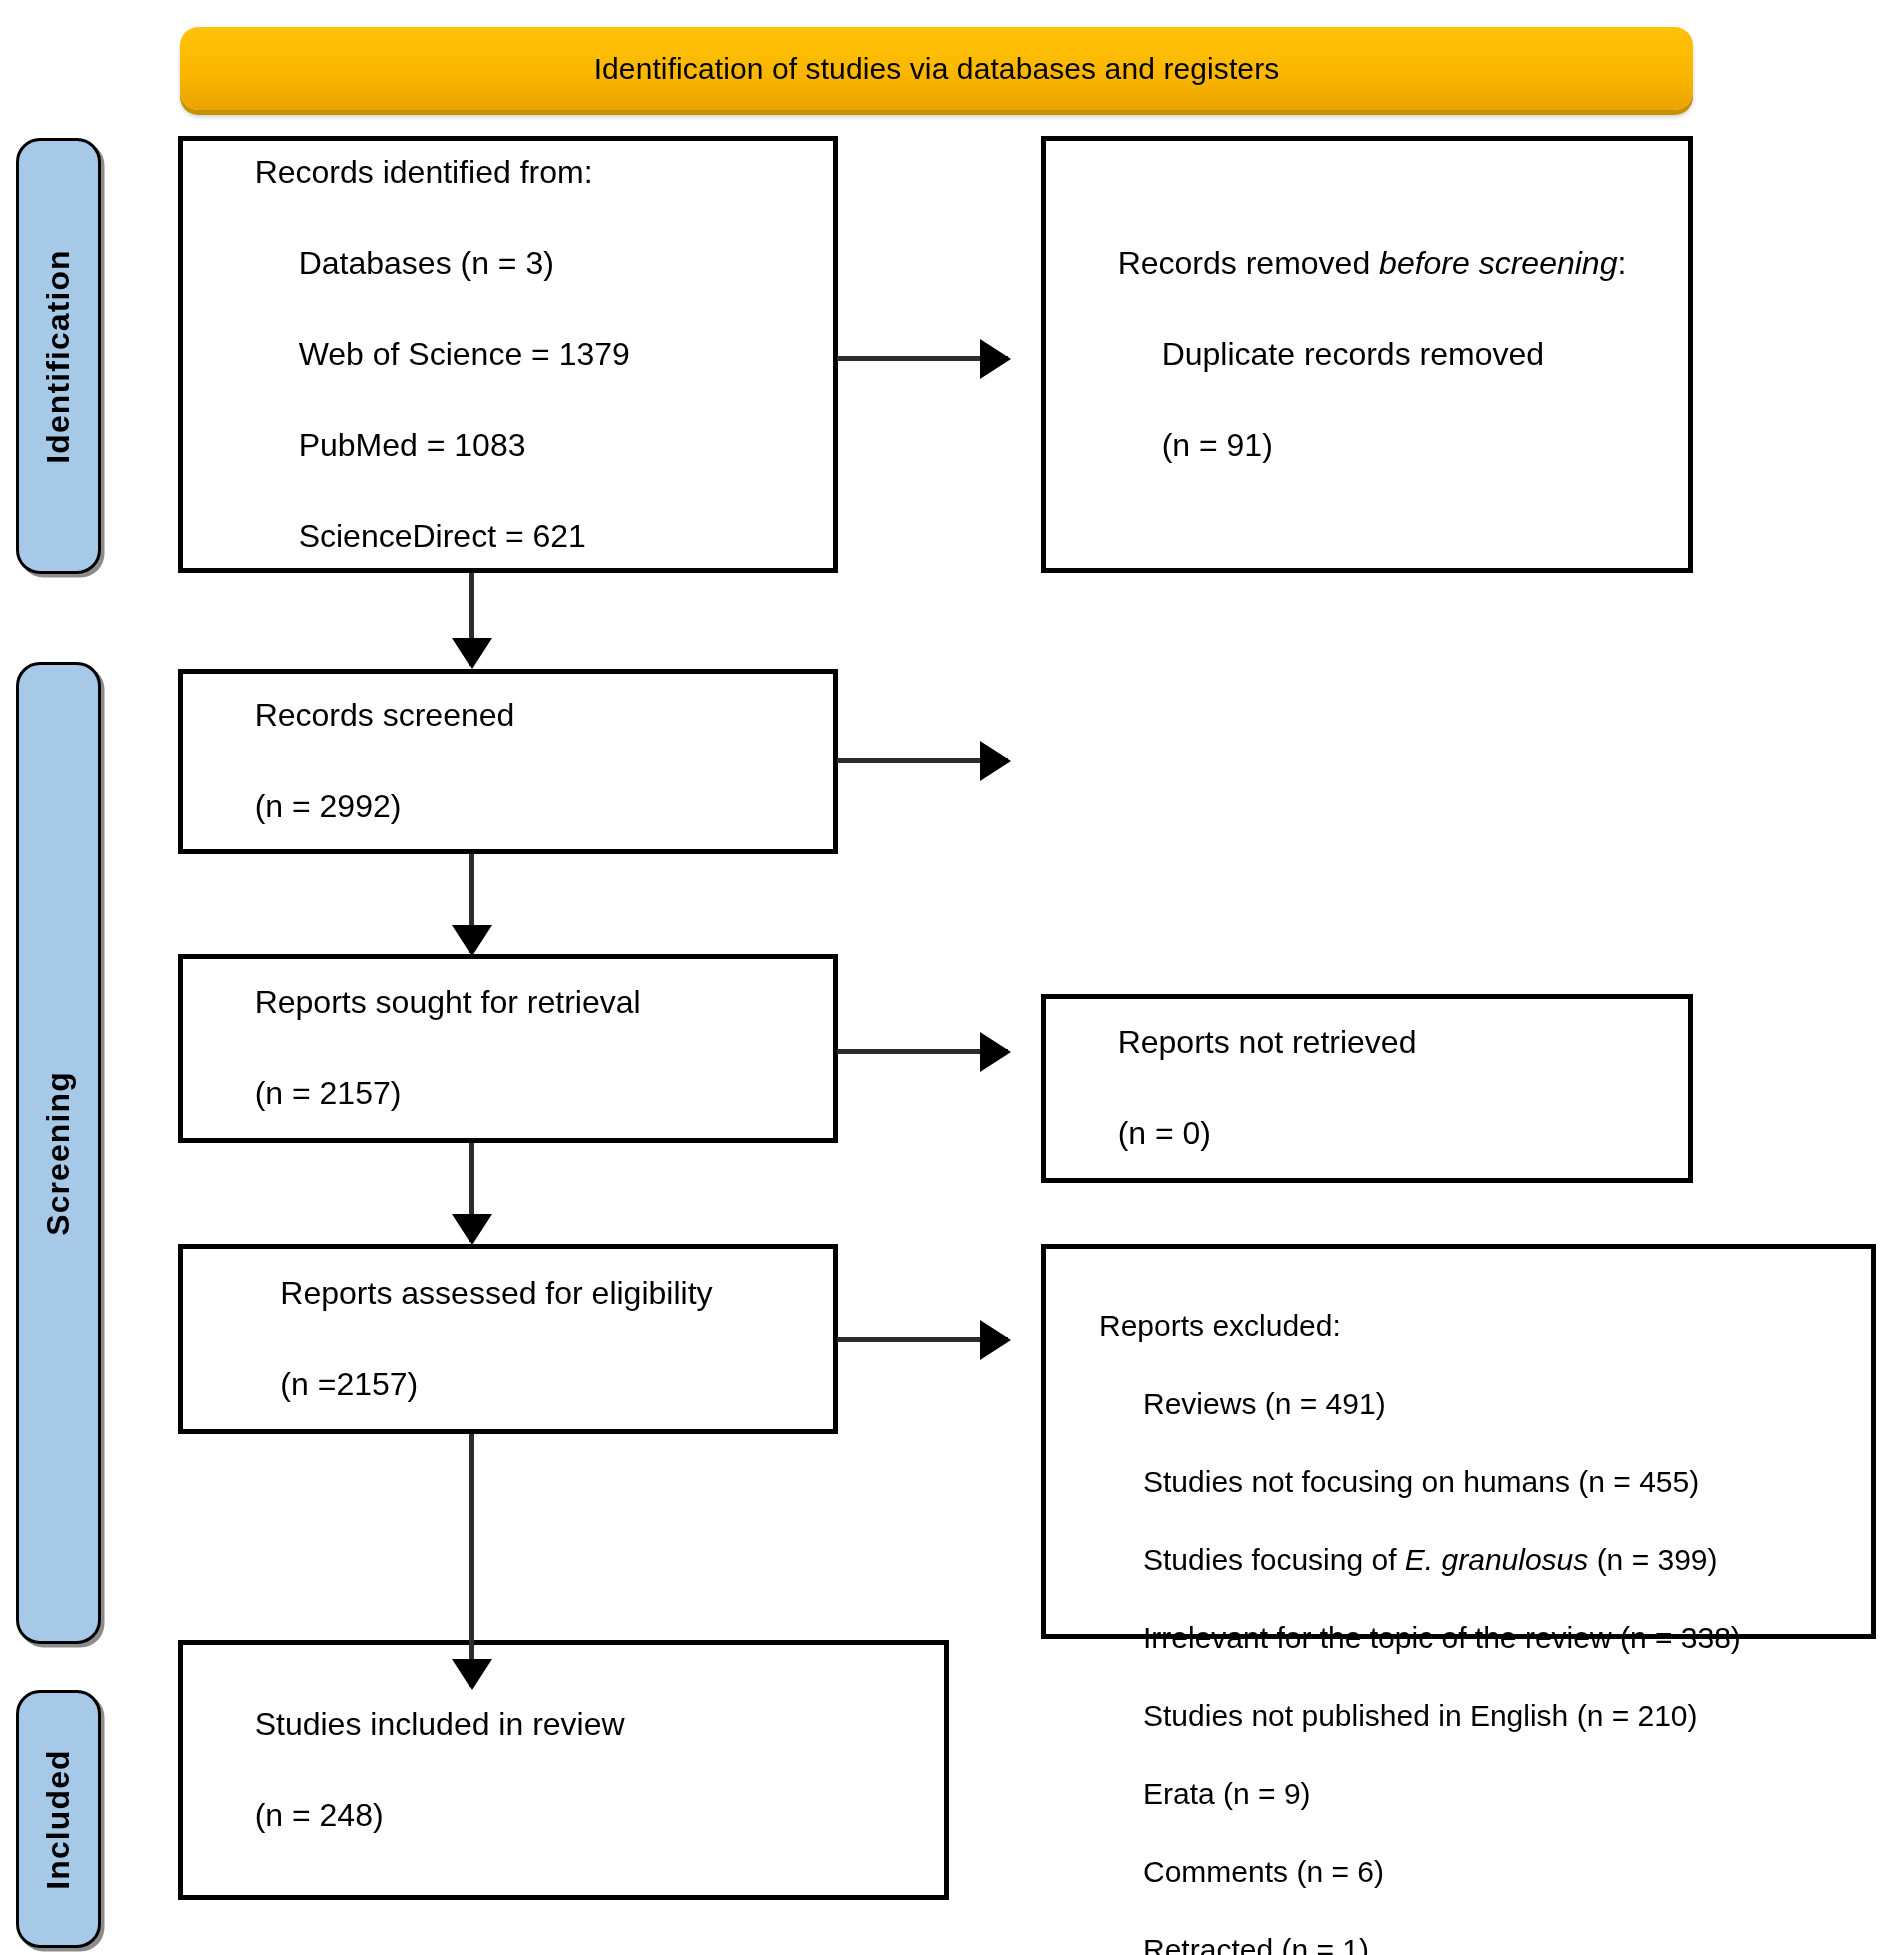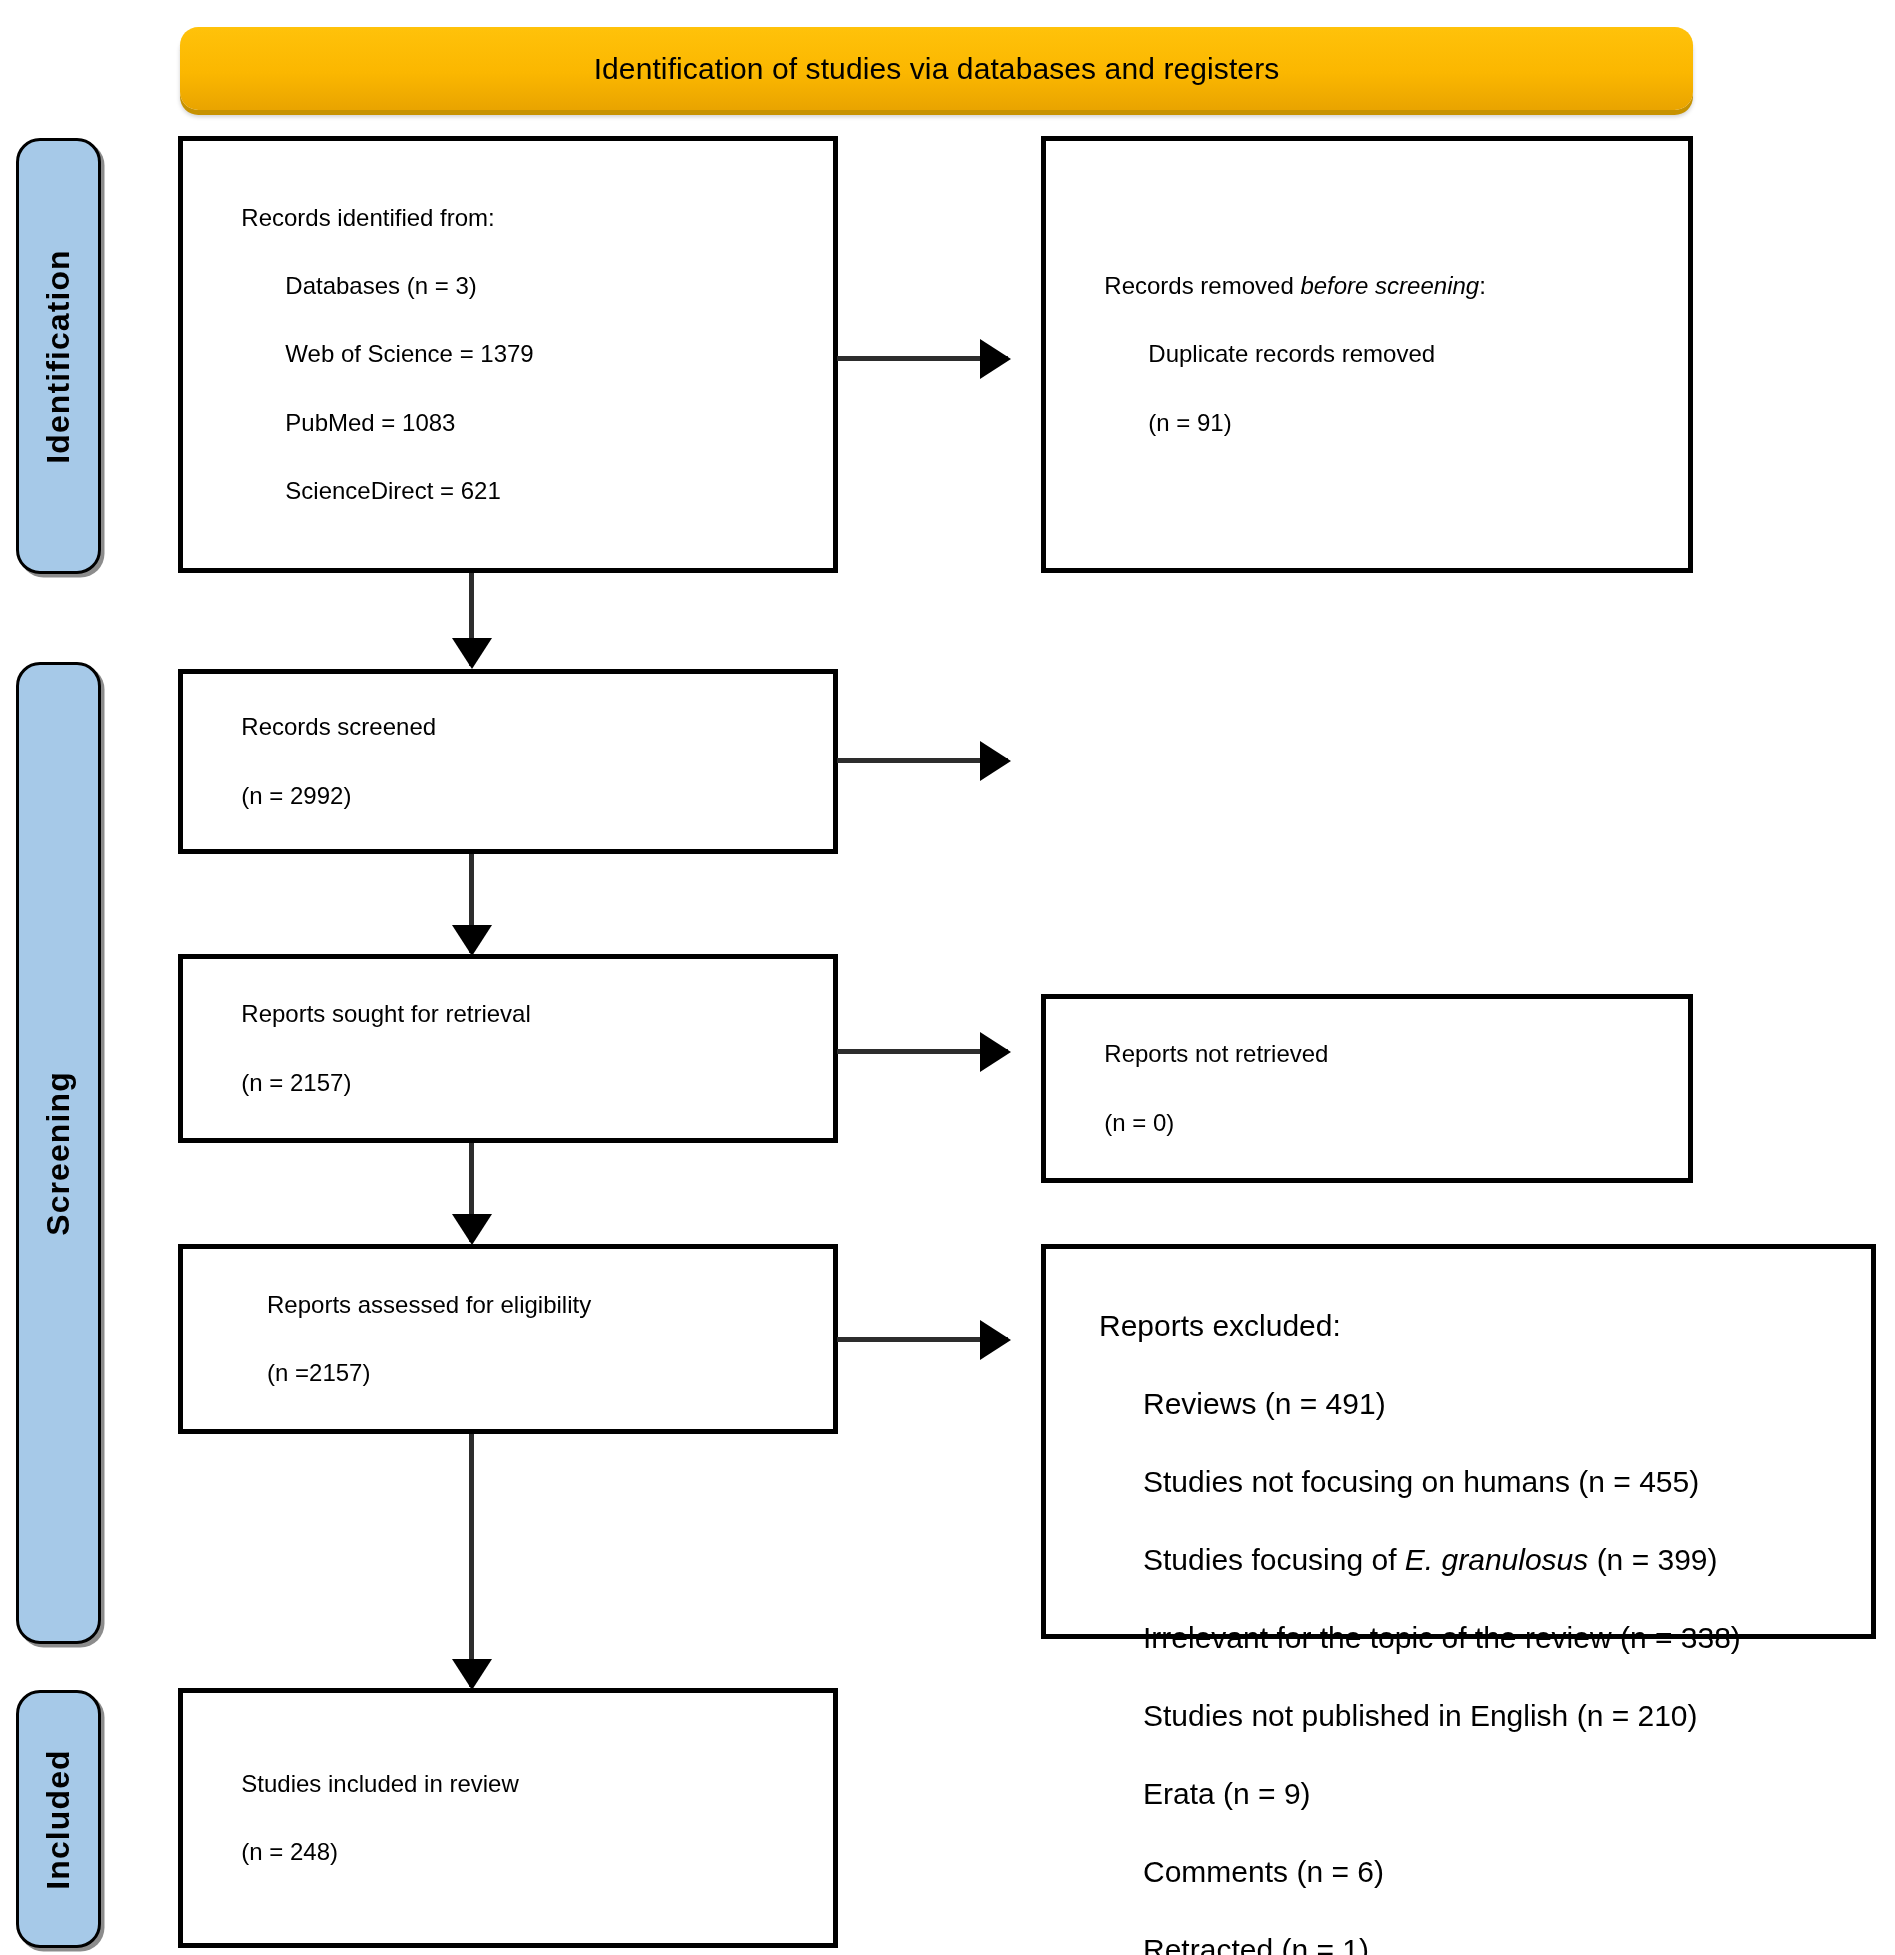--- a/index.html
+++ b/index.html
@@ -75,42 +75,42 @@
     position: absolute;
     background: #ffffff;
     border: 5px solid #000000;
     box-sizing: border-box;
     padding: 0 18.3px;
     display: flex;
     flex-direction: column;
     justify-content: center;
   }
   .box-text {
-    font-size: 24px;
+    font-size: 32px;
     line-height: 1.42;
     color: #000000;
     white-space: pre-wrap;
   }
   .box-text .ind { padding-left: 44px; display: inline-block; }
   .box-text em { font-style: italic; }
 
   .small-lines .box-text { font-size: 30px; line-height: 1.30; }
 
   
   #box-identified      { left: 178px;  top: 136px;  width: 660px;  height: 437px; }
   #box-removed         { left: 1041px; top: 136px;  width: 652px;  height: 437px; }
   #box-screened        { left: 178px;  top: 669px;  width: 660px;  height: 185px; }
   #box-excluded-recs   { left: 1041px; top: 669px;  width: 652px;  height: 185px; }
   #box-sought          { left: 178px;  top: 954px; width: 660px;  height: 189px; }
   #box-not-retrieved   { left: 1041px; top: 958px; width: 652px;  height: 189px; margin-top: 36px; }
   #box-assessed        { left: 178px;  top: 1244px; width: 660px;  height: 190px; padding-left: 44px; }
   #box-reports-excl    { left: 1041px; top: 1244px; width: 835px; height: 395px;
                          padding: 0 3px; justify-content: flex-start; }
   #box-reports-excl .box-text { padding-top: 18.3px; }
-  #box-included        { left: 178px;  top: 1688px; width: 660px;  height: 260px; }
+  #box-included        { left: 178px;  top: 1640px; width: 771px;  height: 260px; }
 
   
   .v-arrow {
     position: absolute;
     left: 469px;
     width: 5px;
     background: #2d2d2d;
   }
   .v-arrow::after {
     content: "";

